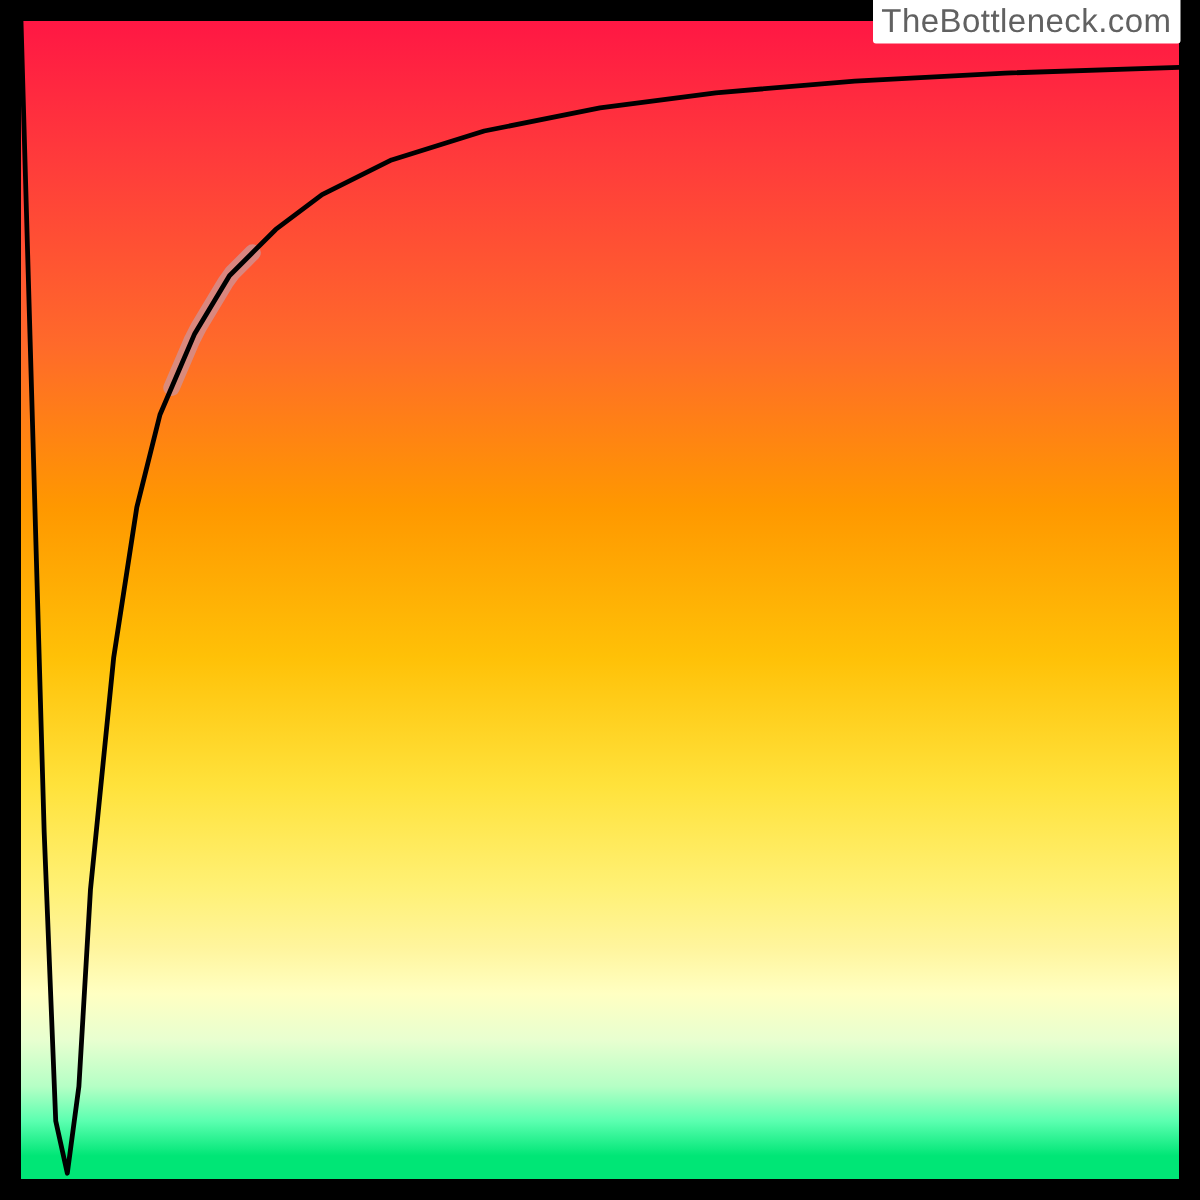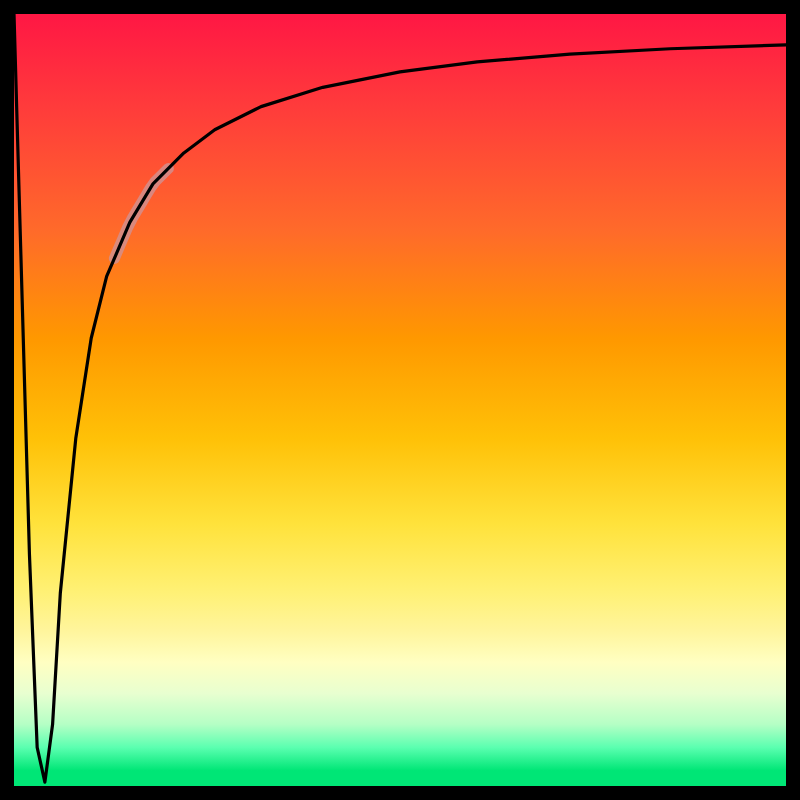--- a/index.html
+++ b/index.html
@@ -92,13 +92,14 @@
 
   <div class="plot-area"></div>
 
   <svg class="curve" viewBox="0 0 772 772" preserveAspectRatio="none">
     <path id="hlPath" class="highlight-seg" d="M100.36 244.47 L104.86 233.96 L109.37 223.45 L113.87 212.94 L118.37 204.15 L122.88 196.65 L127.38 189.14 L131.88 181.63 L136.39 174.13 L140.89 167.91 L145.39 163.41 L149.90 158.90 L154.40 154.40"></path>
     <path id="mainPath" class="main-curve" d="M0.00 0.00 L7.72 270.20 L15.44 540.40 L23.16 733.40 L30.88 768.14 L38.60 710.24 L46.32 579.00 L61.76 424.60 L77.20 324.24 L92.64 262.48 L115.80 208.44 L138.96 169.84 L169.84 138.96 L200.72 115.80 L247.04 92.64 L308.80 73.34 L386.00 57.90 L463.20 47.86 L555.84 40.14 L656.20 34.74 L772.00 30.88"></path>
   </svg>
 
   <div class="chart-frame"></div>
 
+  <div class="attribution">TheBottleneck.com</div>
 </div>
 
 </body></html>

